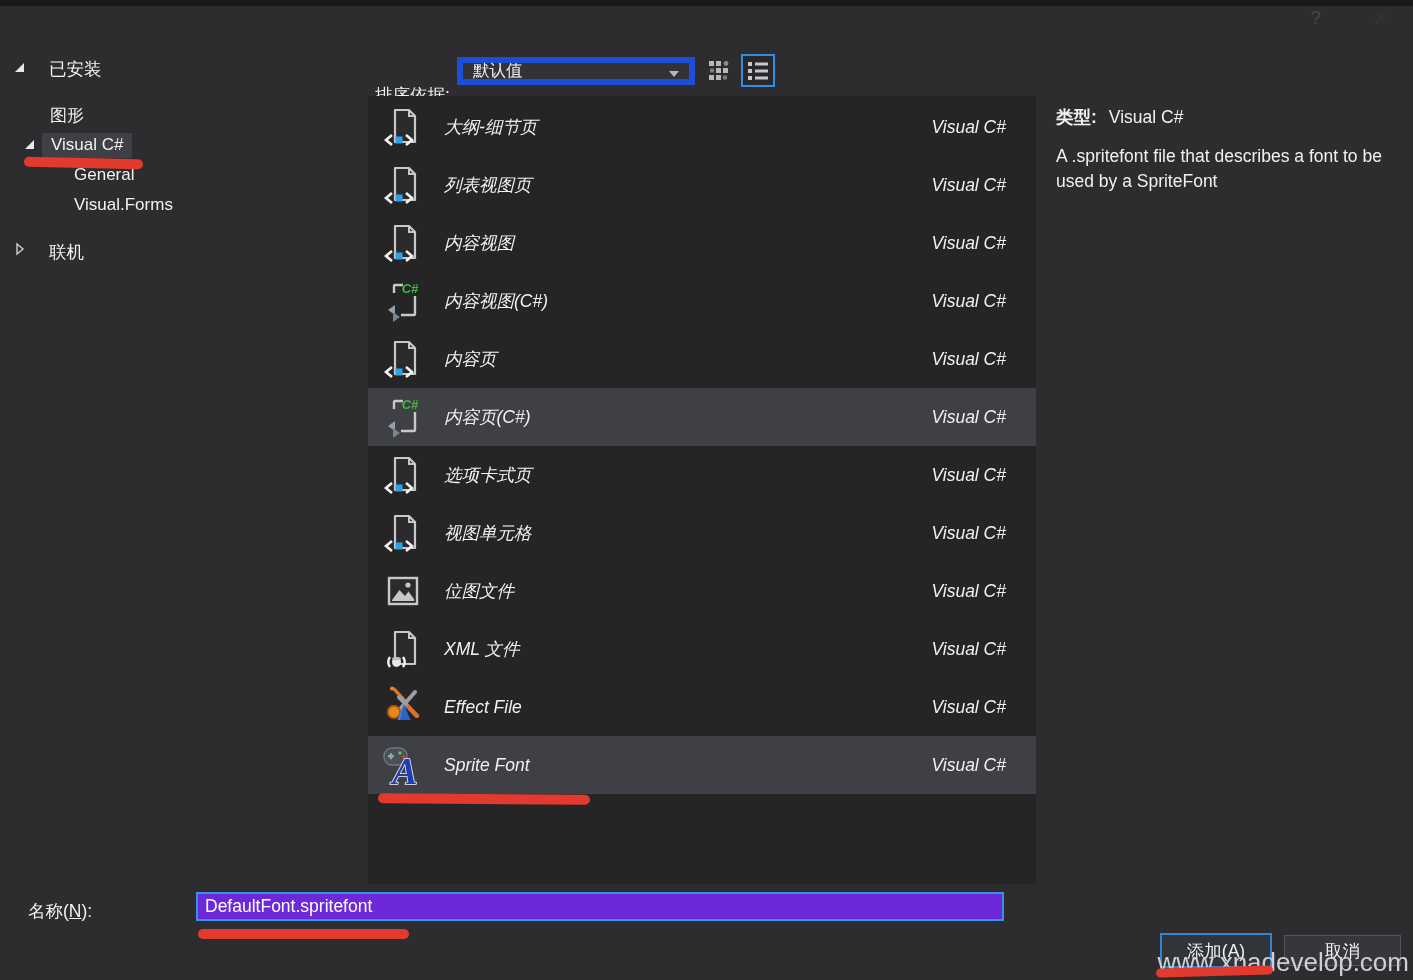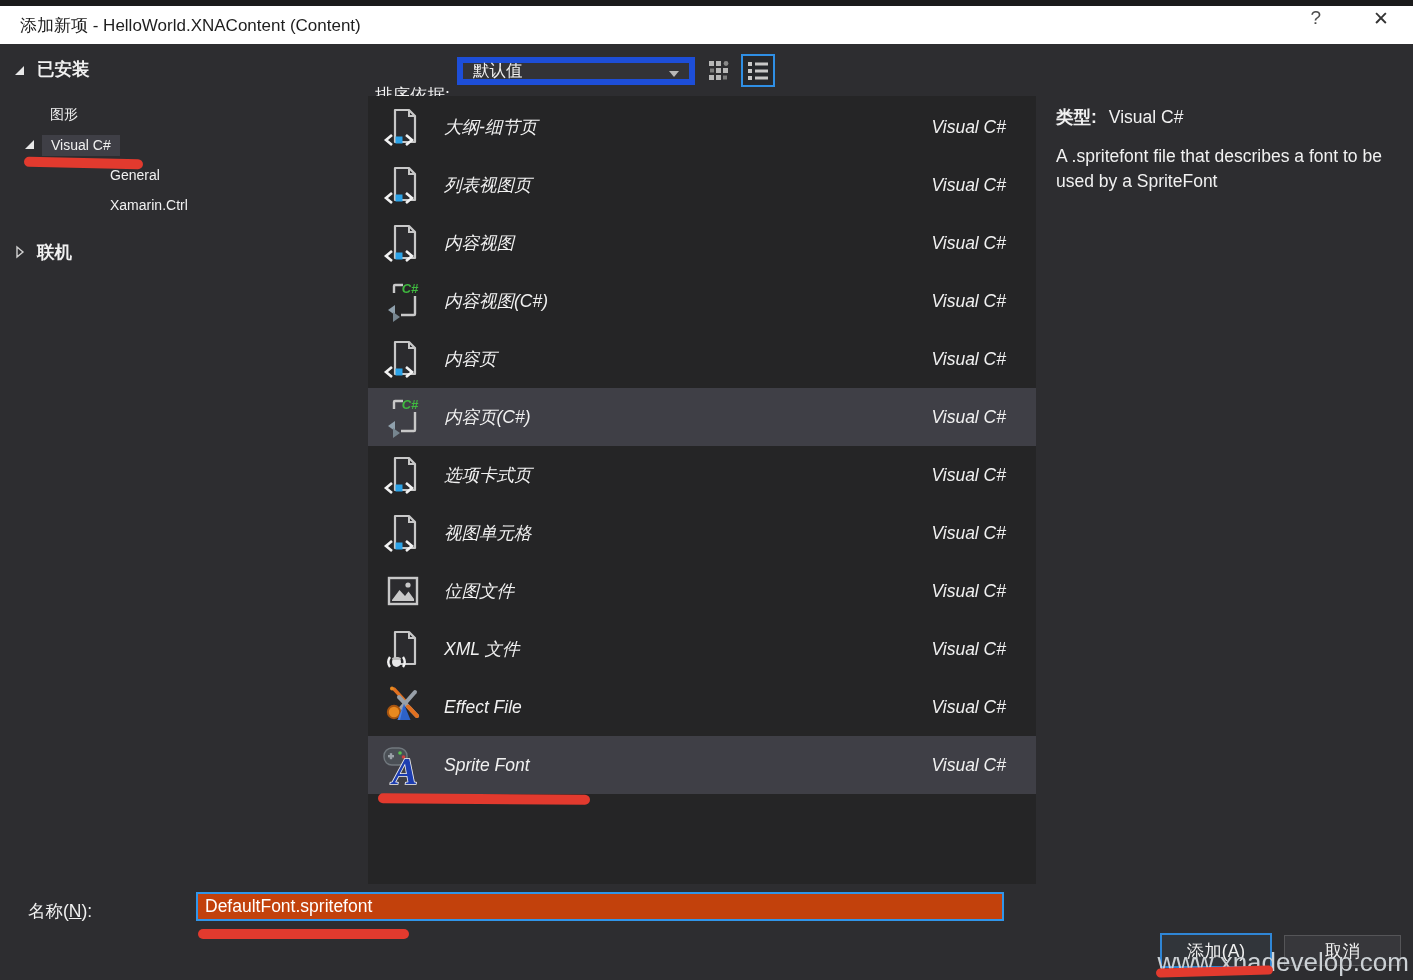--- a/index.html
+++ b/index.html
@@ -12,27 +12,27 @@
   
   .top-strip { position:absolute; left:0; top:0; width:100%; height:6px; background:#1a1a1b; }
   .titlebar {
     position:absolute; left:0; top:6px; width:100%; height:38px;
     background:#ffffff; color:#1e1e1e; display:flex; align-items:center;
     font-size:17px; padding-left:20px;
   }
   .tb-help { position:absolute; right:92px; top:7px; color:#4a4a4a; font-size:19px; cursor:default; }
   .tb-close { position:absolute; right:24px; top:7px; color:#333; font-size:19px; cursor:default; }
   
-  .side-row { position:absolute; display:flex; align-items:flex-end; gap:12px; font-size:17.5px;font-weight:bold; }
+  .side-row { position:absolute; display:flex; align-items:flex-start; gap:24px; font-size:17.5px; }
   .installed-row { left:14px; top:57px; }
   .online-row { left:14px; top:240px; }
   .tree { position:absolute; left:0; top:100px; width:368px; }
-  .t-item { height:30px; display:flex; align-items:center; font-size:14px; }
+  .t-item { height:30px; display:flex; align-items:center; font-size:17px; }
   .lvl1 { padding-left:50px; }
-  .lvl2 { padding-left:110px; }
+  .lvl2 { padding-left:74px; }
   .sel-row { padding-left:24px; }
   .sel-box { background:#3f3f46; padding:2px 9px 3px 9px; margin-left:7px; }
   .tri { flex:0 0 auto; display:inline-block; }
   
   .sort-label { position:absolute; left:375px; top:62px; font-size:17.5px;margin-top:21px; }
   .sort-select {
     position:absolute; left:457px; top:57px; width:238px; height:28px;
     background:#333337; border:6px solid #1d4ed8; display:flex; align-items:center;
     font-size:16.5px; padding:0 10px; cursor:default;
   }
@@ -71,21 +71,21 @@
   .info { position:absolute; left:1056px; top:105px; width:345px; }
   .info-type { font-size:17.5px; }
   .info-type b { font-weight:bold; }
   .info-type .val { margin-left:12px; }
   .info-desc { margin-top:15px; font-size:17.5px; line-height:25px; }
   
   .name-label { position:absolute; left:28px; top:899px; font-size:17.5px; }
   .name-label u { text-decoration:underline; }
   .name-input {
     position:absolute; left:196px; top:892px; width:808px; height:29px;
-    background:#c2410c; border:2px solid #3095e9; color:#ffffff;
+    background:#6d28d9; border:2px solid #3095e9; color:#ffffff;
     font-size:17.5px; padding:0 7px; outline:none;
     font-family:"Liberation Sans", sans-serif;
   }
   .btn-add {
     position:absolute; left:1160px; top:933px; width:112px; height:35px;
     background:#31353a; border:2px solid #2f86d6; color:#f1f1f1;
     font-size:17.5px; font-family:"Liberation Sans", sans-serif; cursor:default;
   }
   .btn-cancel {
     position:absolute; left:1284px; top:935px; width:117px; height:31px;
@@ -103,23 +103,20 @@
   .rm-name    { left:198px; top:929px; width:211px; height:10px; }
   .rm-add     { left:1156px; top:967px; width:117px; height:9px; transform:rotate(-1.5deg); }
 </style>
 </head>
 <body>
 
 <div class="dialog">
 
   <div class="top-strip"></div>
 
-  <div class="titlebar">
-    <span>添加新项 - HelloWorld.XNAContent (Content)</span>
-  </div>
   <span class="tb-help">?</span>
   <span class="tb-close">✕</span>
 
   <div class="side-row installed-row">
     <span class="tri">
       <svg width="11" height="11" viewBox="0 0 11 11">
           <path d="M10 1 L10 10 L1 10 Z" fill="#e8e8e8"></path>
         </svg>
     </span>
     <span>已安装</span>
@@ -134,21 +131,21 @@
         <svg width="11" height="11" viewBox="0 0 11 11">
             <path d="M10 1 L10 10 L1 10 Z" fill="#e8e8e8"></path>
           </svg>
       </span>
       <span class="sel-box">Visual C#</span>
     </div>
     <div class="t-item lvl2">
       <span>General</span>
     </div>
     <div class="t-item lvl2">
-      <span>Xamarin.Ctrl</span>
+      <span>Visual.Forms</span>
     </div>
   </div>
 
   <div class="side-row online-row">
     <span class="tri">
       <svg width="11" height="14" viewBox="0 0 11 14">
           <path d="M3 2 L9 7 L3 12 Z" fill="none" stroke="#d0d0d0" stroke-width="1.4"></path>
         </svg>
     </span>
     <span>联机</span>

